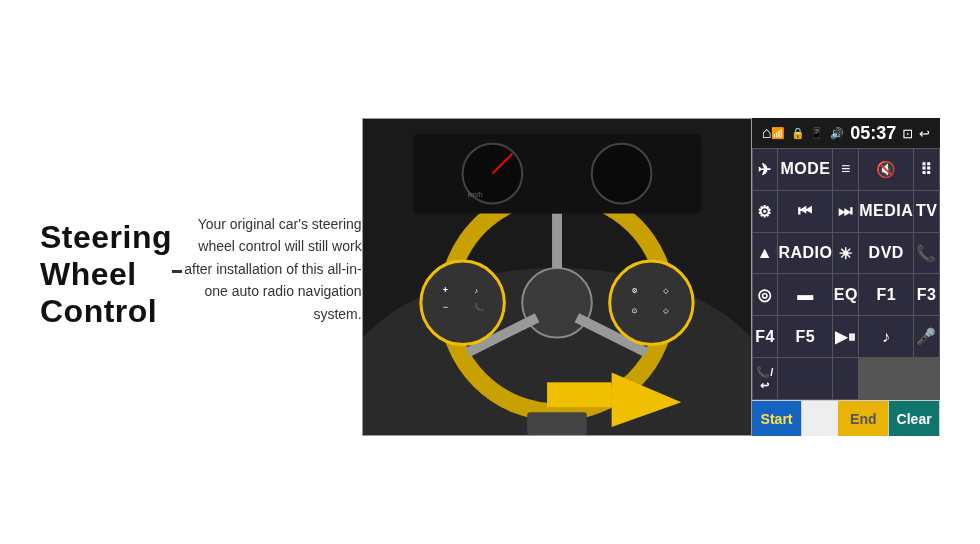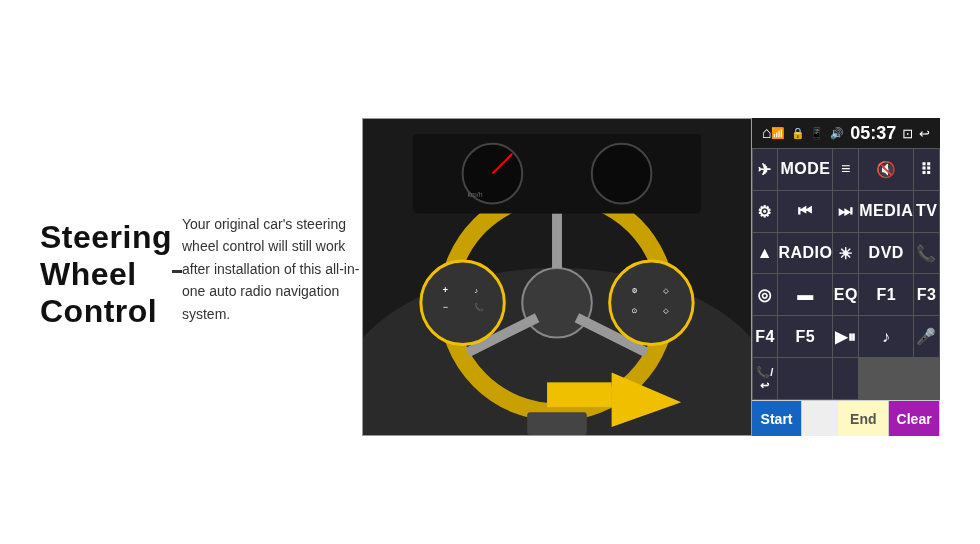--- a/index.html
+++ b/index.html
@@ -31,21 +31,21 @@
     .title-divider {
       width: 40px;
       height: 3px;
       background: #333;
       margin: 0 auto 12px;
     }
 
     .subtitle {
       font-size: 14px;
       color: #333;
-      text-align: left;
+      text-align: right;
       line-height: 1.6;
       margin-bottom: 16px;
       max-width: 700px;
     }
 
     .content-area {
       display: flex;
       width: 100%;
       gap: 0;
       flex: 1;
@@ -132,31 +132,31 @@
       justify-content: center;
       font-size: 14px;
       font-weight: bold;
       cursor: pointer;
       border: none;
       border-right: 1px solid #ccc;
     }
 
     .bottom-btn.start {
       background: #1565c0;
-      color: #ffffff;
+      color: #fde047;
     }
 
     .bottom-btn.end {
-      background: #fef9c3;
+      background: #eab308;
       color: #555;
       margin-left: 36px;
     }
 
     .bottom-btn.clear {
-      background: #a21caf;
+      background: #0f766e;
       color: white;
     }
 
     .panel-wrapper {
       flex: 1;
       display: flex;
       flex-direction: column;
     }
   </style>
 </head>

